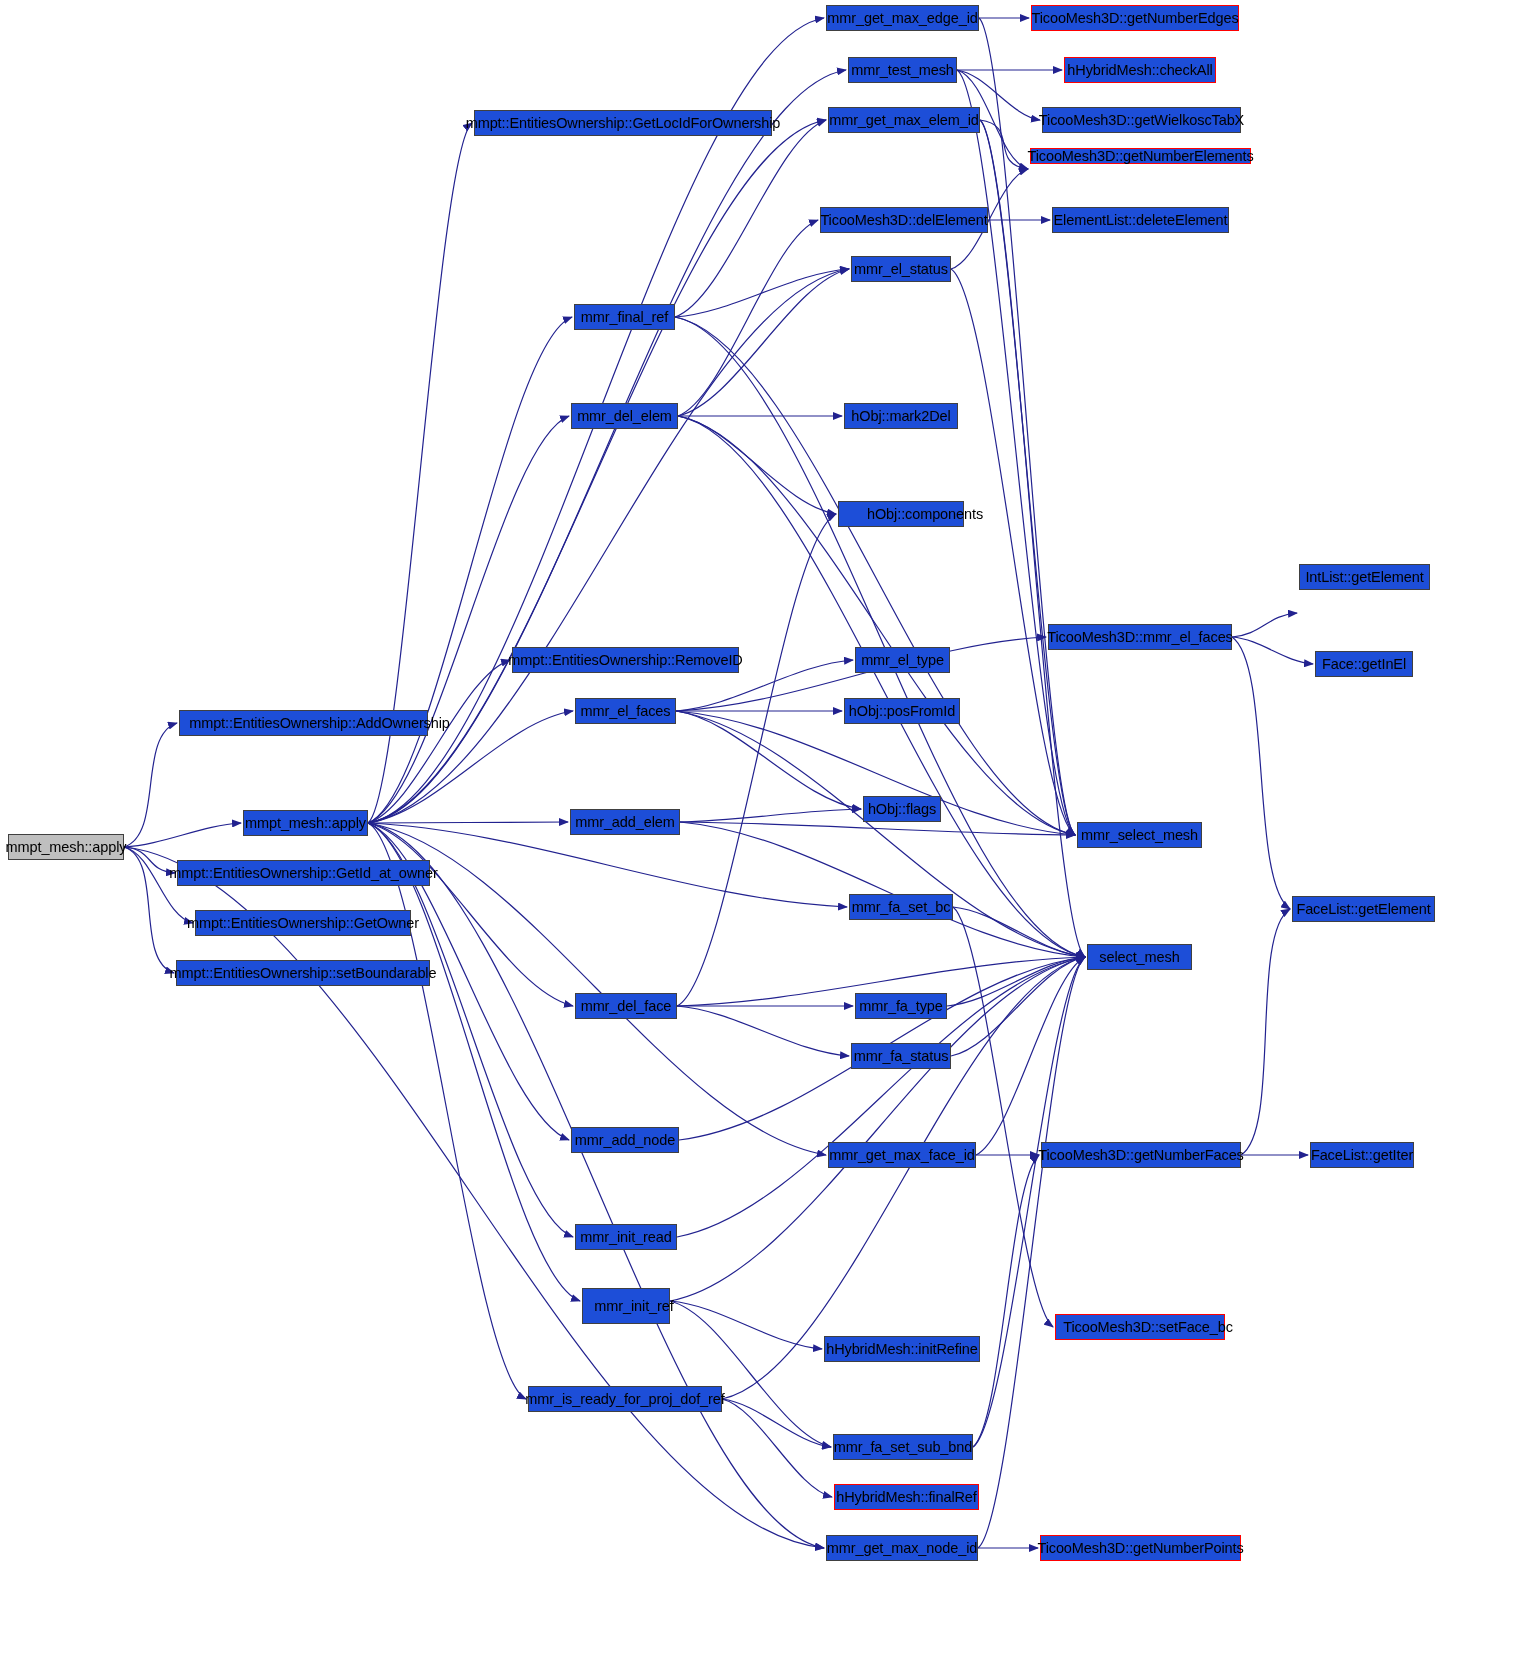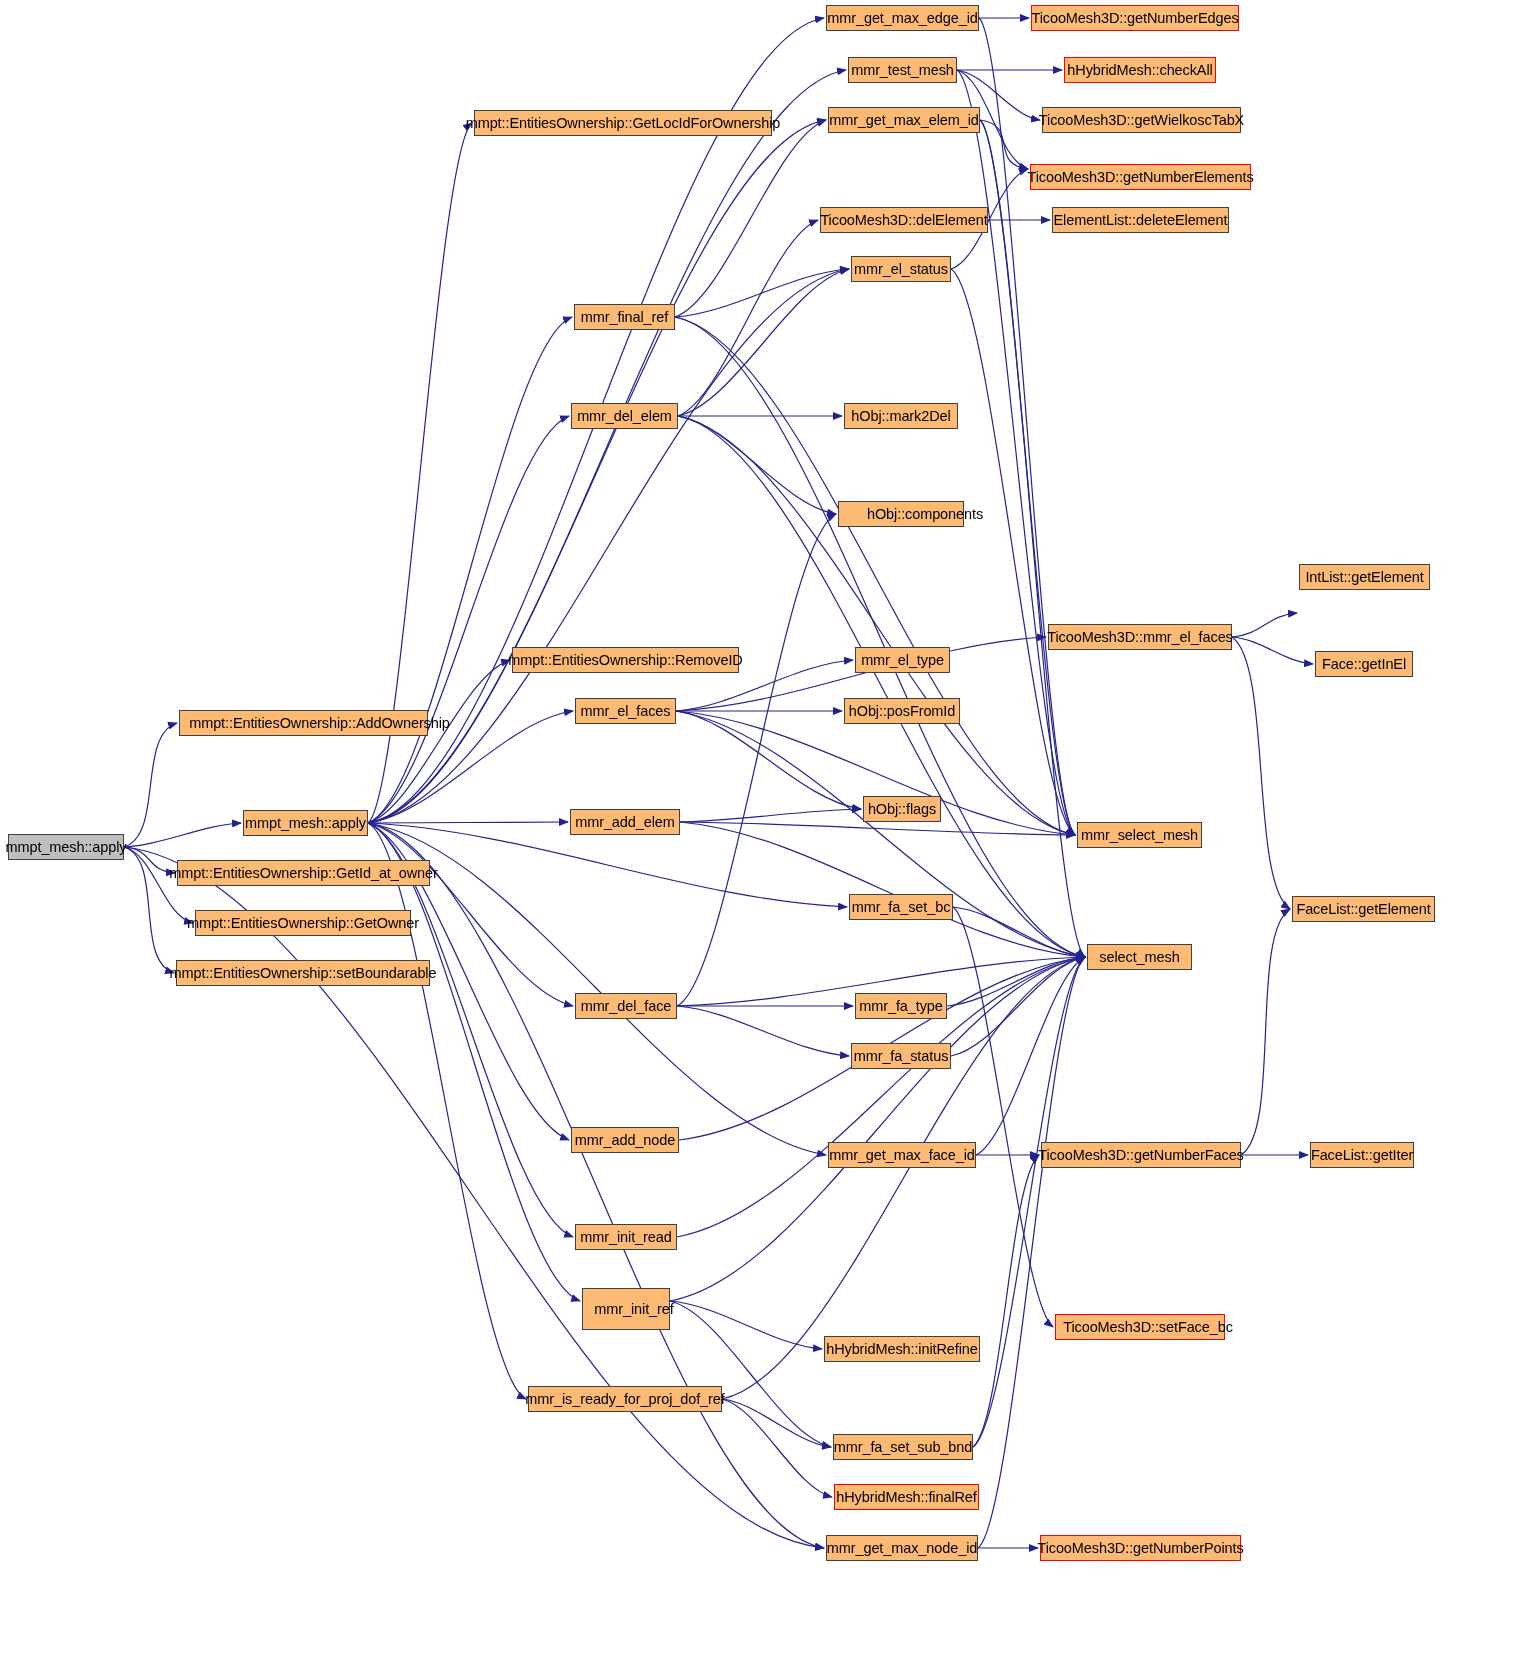--- a/index.html
+++ b/index.html
@@ -23,21 +23,21 @@
     width: 1520px;
     height: 1657px;
     pointer-events: none;
   }
   .node {
     position: absolute;
     box-sizing: border-box;
     display: flex;
     align-items: center;
     justify-content: center;
-    background: #fdba74;
+    background: #1d4ed8;
     border: 1px solid #404040;
     font-size: 14.5px;
     color: #000000;
     white-space: nowrap;
     letter-spacing: -0.1px;
     line-height: 1;
     cursor: pointer;
   }
   .node.red {
     border: 1.6px solid #ff0000;
@@ -184,21 +184,21 @@
       </div>
       <div class="node" style="left: 575px; top: 993px; width: 102px; height: 26px;">
         <span>mmr_del_face</span>
       </div>
       <div class="node" style="left: 571px; top: 1127px; width: 108px; height: 26px;">
         <span>mmr_add_node</span>
       </div>
       <div class="node" style="left: 575px; top: 1224px; width: 102px; height: 26px;">
         <span>mmr_init_read</span>
       </div>
-      <div class="node" style="left: 582px; top: 1288px; width: 88px; height: 42px; padding-left: 16px;">
+      <div class="node" style="left: 582px; top: 1288px; width: 88px; height: 36px; padding-left: 16px;">
         <span>mmr_init_ref</span>
       </div>
       <div class="node" style="left: 528px; top: 1386px; width: 194px; height: 26px;">
         <span>mmr_is_ready_for_proj_dof_ref</span>
       </div>
       <div class="node" style="left: 826px; top: 5px; width: 153px; height: 26px;">
         <span>mmr_get_max_edge_id</span>
       </div>
       <div class="node" style="left: 848px; top: 57px; width: 109px; height: 26px;">
         <span>mmr_test_mesh</span>
@@ -253,21 +253,21 @@
       </div>
       <div class="node red" style="left: 1031px; top: 5px; width: 208px; height: 26px;">
         <span>TicooMesh3D::getNumberEdges</span>
       </div>
       <div class="node red" style="left: 1064px; top: 57px; width: 152px; height: 26px;">
         <span>hHybridMesh::checkAll</span>
       </div>
       <div class="node" style="left: 1042px; top: 107px; width: 199px; height: 26px;">
         <span>TicooMesh3D::getWielkoscTabX</span>
       </div>
-      <div class="node red" style="left: 1030px; top: 164px; width: 221px; height: 26px;">
+      <div class="node red" style="left: 1030px; top: 148px; width: 221px; height: 16px;">
         <span>TicooMesh3D::getNumberElements</span>
       </div>
       <div class="node" style="left: 1052px; top: 207px; width: 177px; height: 26px;">
         <span>ElementList::deleteElement</span>
       </div>
       <div class="node" style="left: 1048px; top: 624px; width: 184px; height: 26px;">
         <span>TicooMesh3D::mmr_el_faces</span>
       </div>
       <div class="node" style="left: 1077px; top: 822px; width: 125px; height: 26px;">
         <span>mmr_select_mesh</span>

